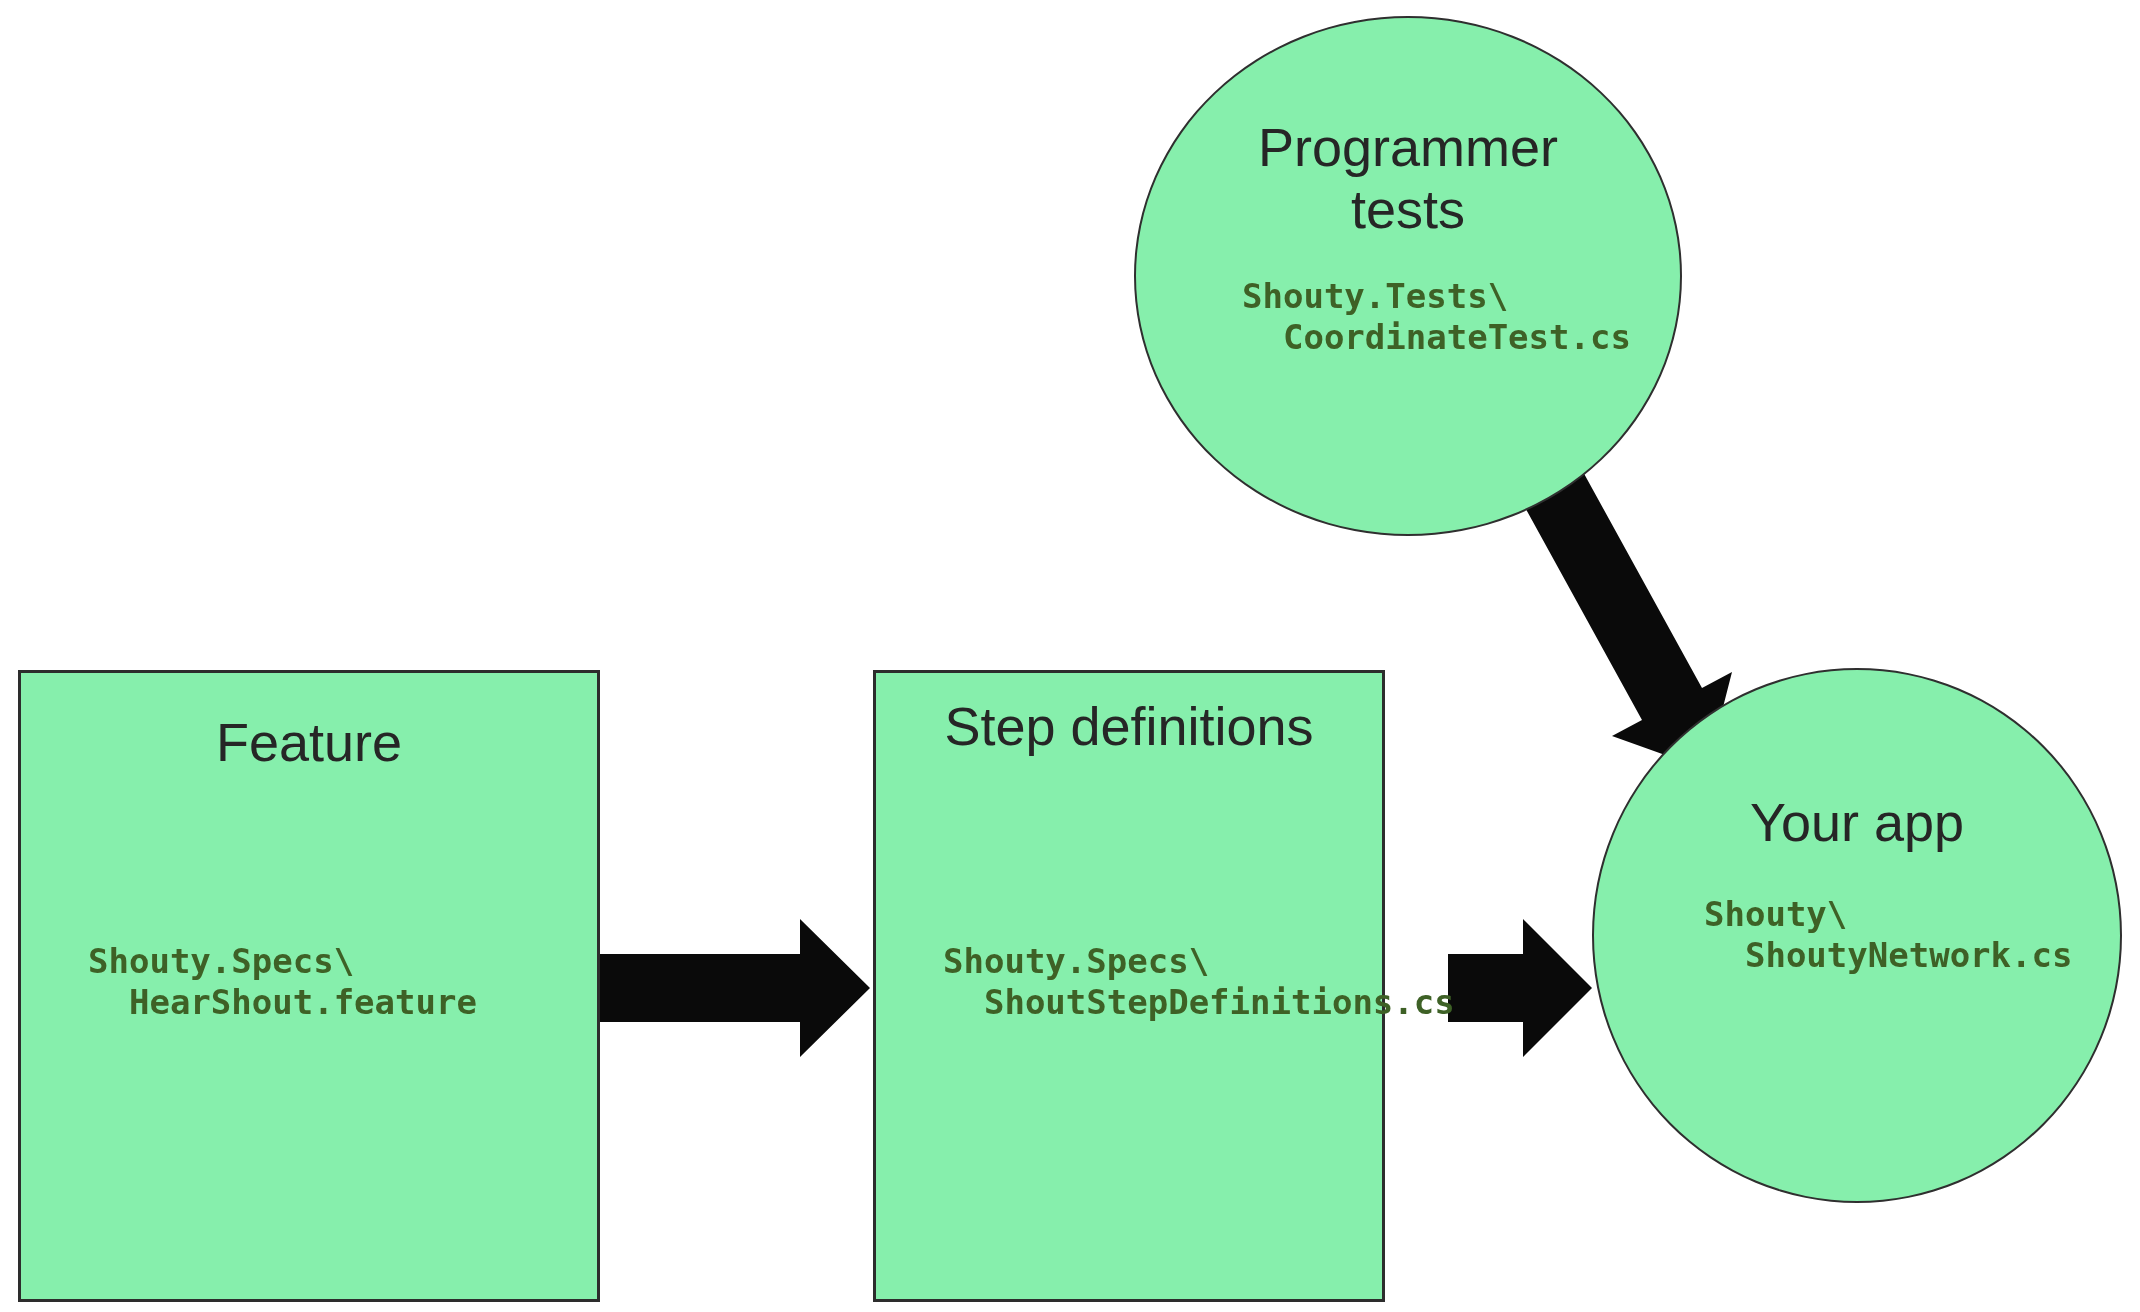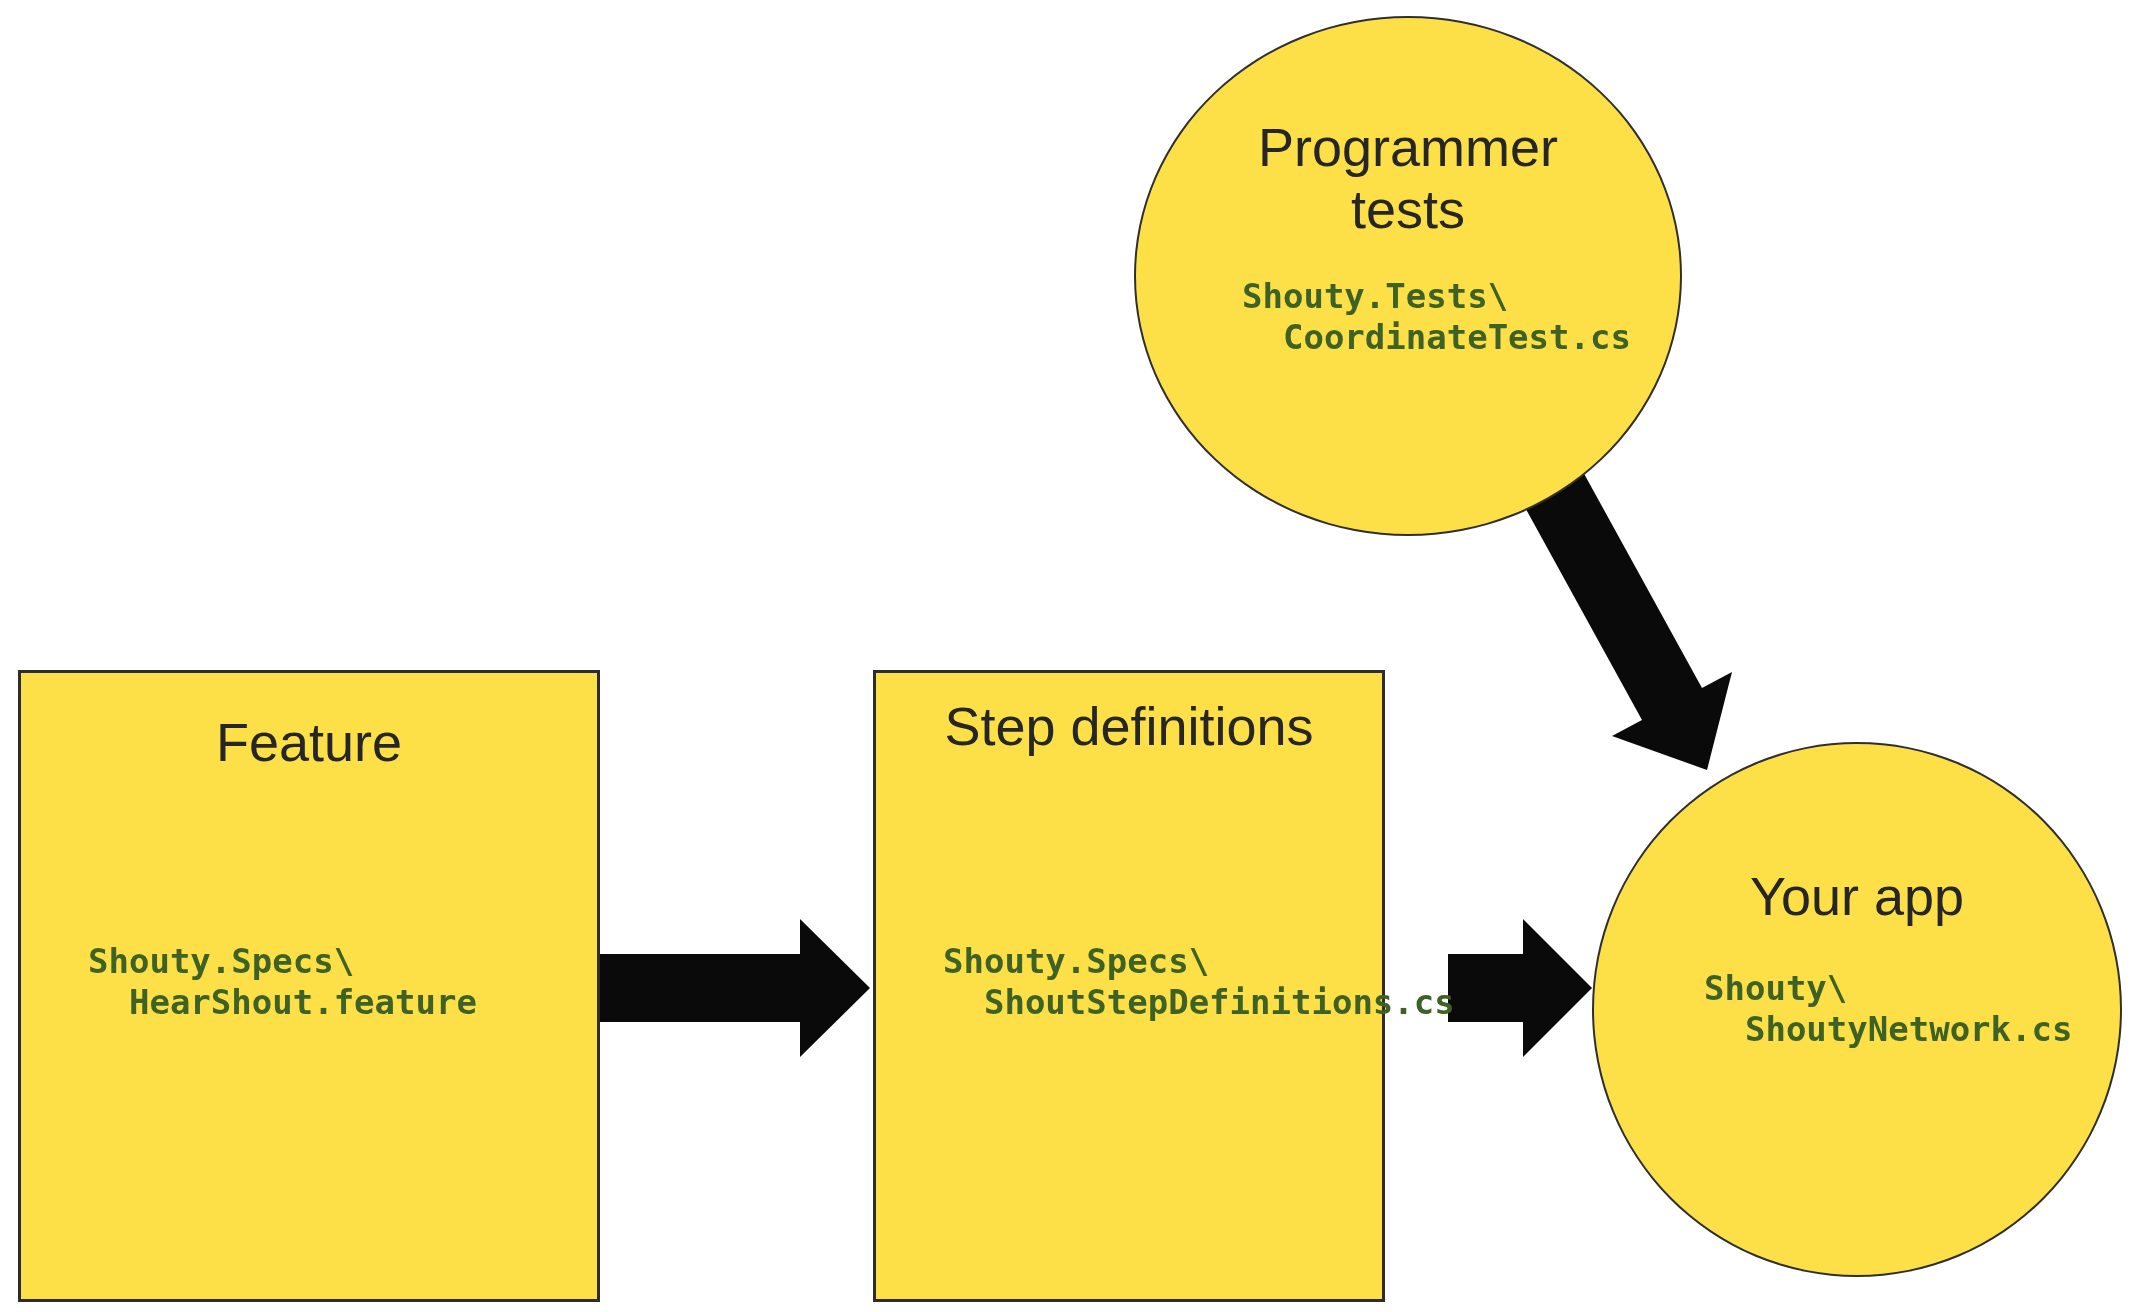--- a/index.html
+++ b/index.html
@@ -17,21 +17,21 @@
   }
   .arrow-layer {
     position: absolute;
     left: 0;
     top: 0;
     z-index: 1;
   }
   .node {
     position: absolute;
     box-sizing: border-box;
-    background: #fde047;
+    background: #86efac;
     z-index: 2;
   }
   .rect {
     border: 3px solid #2d2d2d;
   }
   .circle {
     border: 2px solid #2f2f2f;
     border-radius: 50%;
   }
   .title {
@@ -52,21 +52,21 @@
     font-size: 34px;
     line-height: 41px;
     color: var(--code-green, #3e6126);
     white-space: pre;
     z-index: 3;
   }
   
   #feature-box        { left: 18px;   top: 670px; width: 582px; height: 632px; }
   #step-box           { left: 873px;  top: 670px; width: 512px; height: 632px; }
   #programmer-circle  { left: 1134px; top: 16px;  width: 548px; height: 520px; }
-  #your-app-circle    { left: 1592px; top: 742px; width: 530px; height: 535px; }
+  #your-app-circle    { left: 1592px; top: 668px; width: 530px; height: 535px; }
 
   #feature-box .title       { top: 22px; margin-top: 16px; }
   #step-box .title          { top: 22px; }
   #programmer-circle .title { top: 98px; }
   #your-app-circle .title   { top: 121px; }
 
   #feature-box .code        { left: 67px;  top: 268px; }
   #step-box .code           { left: 67px;  top: 268px; }
   #programmer-circle .code  { left: 106px; top: 258px; }
   #your-app-circle .code    { left: 110px; top: 224px; }

